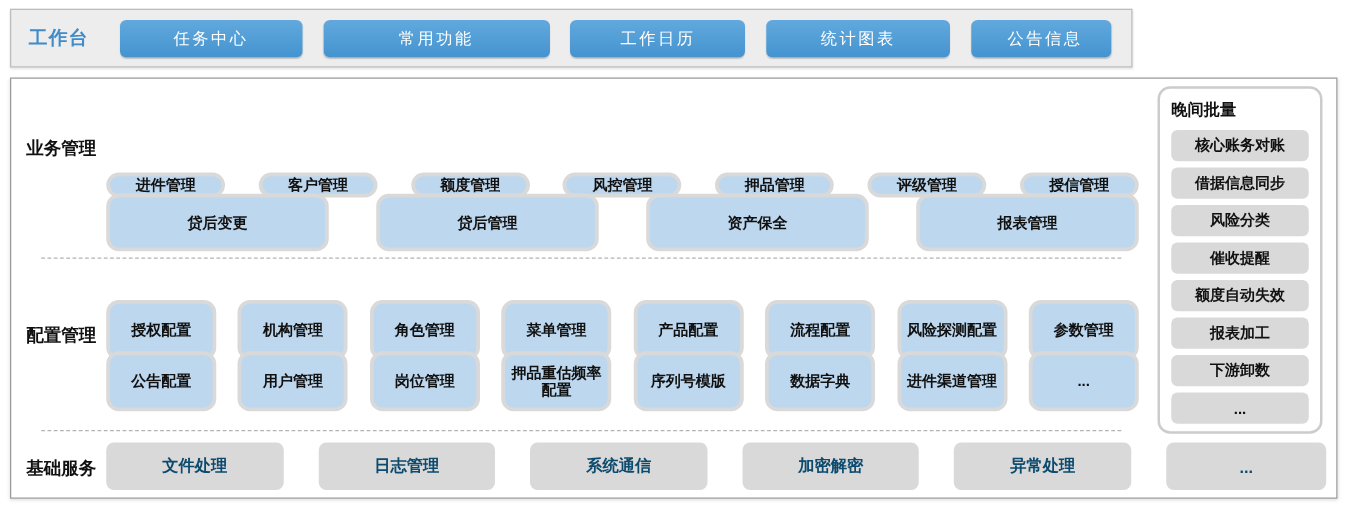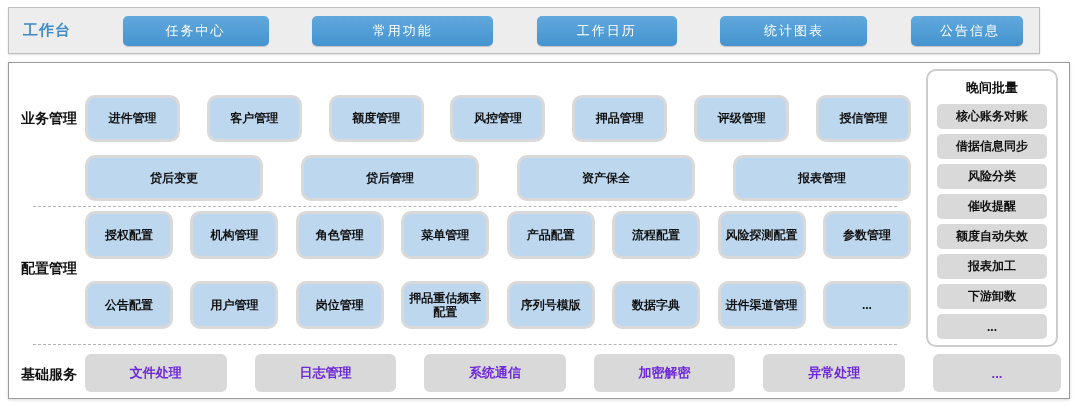--- a/index.html
+++ b/index.html
@@ -3,21 +3,21 @@
 <meta charset="utf-8">
 <style>
   html,body{margin:0;padding:0;background:#ffffff;}
   body{
     position:relative;width:1080px;height:406px;overflow:hidden;
     font-family:"Liberation Sans","DejaVu Sans",sans-serif;
     -webkit-font-smoothing:antialiased;
   }
   
   .wb-bar{
-    position:absolute;left:8px;top:7px;width:1032px;height:47px;
+    position:absolute;left:8px;top:7px;width:898px;height:47px;
     box-sizing:border-box;background:#ededed;border:1px solid #bdbdbd;
     display:flex;align-items:center;padding:0 16px 0 14px;
     box-shadow:0 1px 2px rgba(0,0,0,.12);
   }
   .wb-label{
     font-size:15px;font-weight:bold;color:#3f8cc9;white-space:nowrap;
     margin-right:8px;letter-spacing:1px;
   }
   .wb-spacer{flex:1;}
   .wb-btn{
@@ -45,41 +45,41 @@
     font-size:14px;font-weight:bold;color:#111111;white-space:nowrap;
   }
   .row-label.biz{top:47px;}
   .row-label.cfg{top:197px;}
   .row-label.base{top:303px;}
 
   .btn-row{
     position:absolute;left:76px;width:826px;
     display:flex;justify-content:space-between;align-items:stretch;
   }
-  .btn-row.biz1{top:32px;height:47px;}
+  .btn-row.biz1{top:48px;height:47px;align-items:flex-end;}
   .btn-row.biz2{top:92px;height:46px;}
-  .btn-row.cfg1{top:148px;height:48px;}
+  .btn-row.cfg1{top:177px;height:48px;}
   .btn-row.cfg2{top:218px;height:48px;}
   .btn-row.baserow{top:291px;height:38px;left:76px;width:976px;gap:28px;justify-content:flex-start;}
 
   .btn-blue{
     box-sizing:border-box;cursor:pointer;
     background:#bdd7ee;border:3px solid #d9d9d9;border-radius:10px;
     color:#111111;font-weight:bold;font-size:12px;font-family:inherit;
     display:flex;align-items:center;justify-content:center;text-align:center;
     line-height:1.2;padding:0 4px;
   }
   .btn-blue.c7{width:95px;}
   .btn-blue.wide{width:178px;}
   .btn-blue.c8{width:88px;}
 
   .btn-gray{
     box-sizing:border-box;cursor:pointer;border:none;
     background:#d9d9d9;border-radius:6px;
-    color:#6d28d9;font-weight:bold;font-size:13px;font-family:inherit;
+    color:#0c4a6e;font-weight:bold;font-size:13px;font-family:inherit;
     display:flex;align-items:center;justify-content:center;text-align:center;
   }
   .btn-row.baserow .btn-gray{flex:1;}
   .btn-row.baserow .btn-gray.dots{flex:0 0 128px;}
 
   .divider{
     position:absolute;left:24px;width:864px;height:0;
     border-top:1px dashed #b3b3b3;
   }
   .divider.d1{top:143px;}
@@ -87,21 +87,21 @@
 
   
   .batch-panel{
     position:absolute;left:917px;top:6px;width:132px;height:278px;
     box-sizing:border-box;background:#ffffff;
     border:2px solid #cccccc;border-radius:10px;
     padding:6px 9px 6px 9px;
     display:flex;flex-direction:column;
   }
   .batch-title{
-    font-size:13px;font-weight:bold;color:#111111;text-align:center;
+    font-size:13px;font-weight:bold;color:#111111;
     height:22px;line-height:22px;flex:0 0 22px;
   }
   .batch-item{
     flex:1;margin-top:5px;cursor:pointer;border:none;
     background:#d9d9d9;border-radius:5px;
     color:#111111;font-weight:bold;font-size:12px;font-family:inherit;
     display:flex;align-items:center;justify-content:center;text-align:center;
   }
 </style>
 </head>

